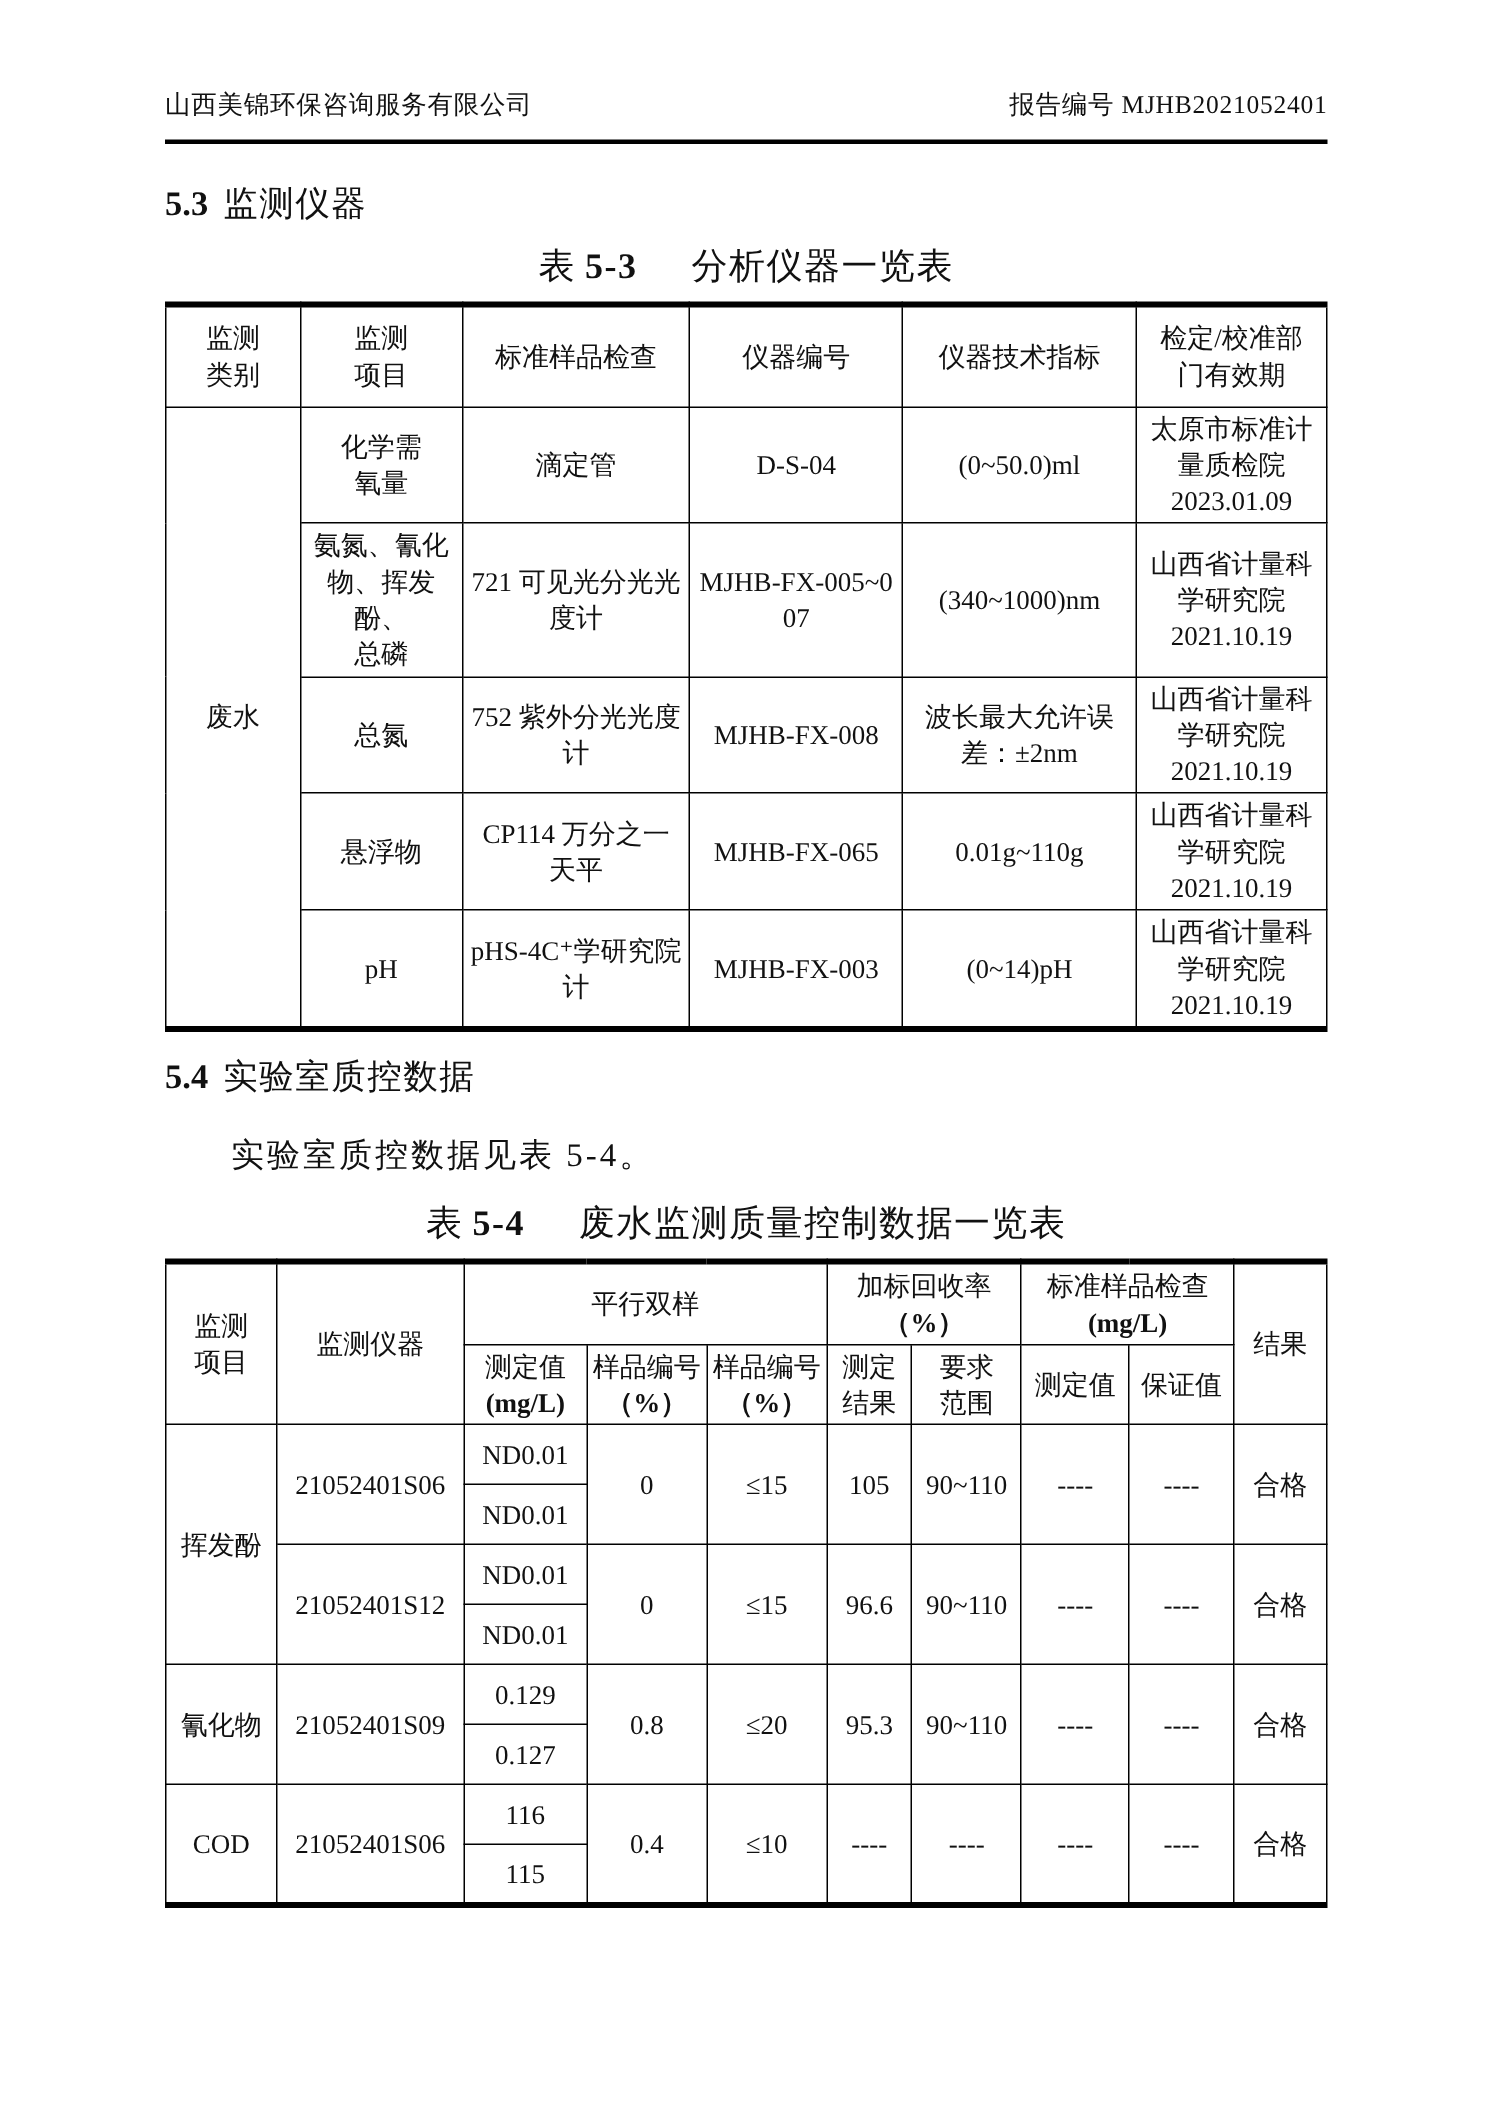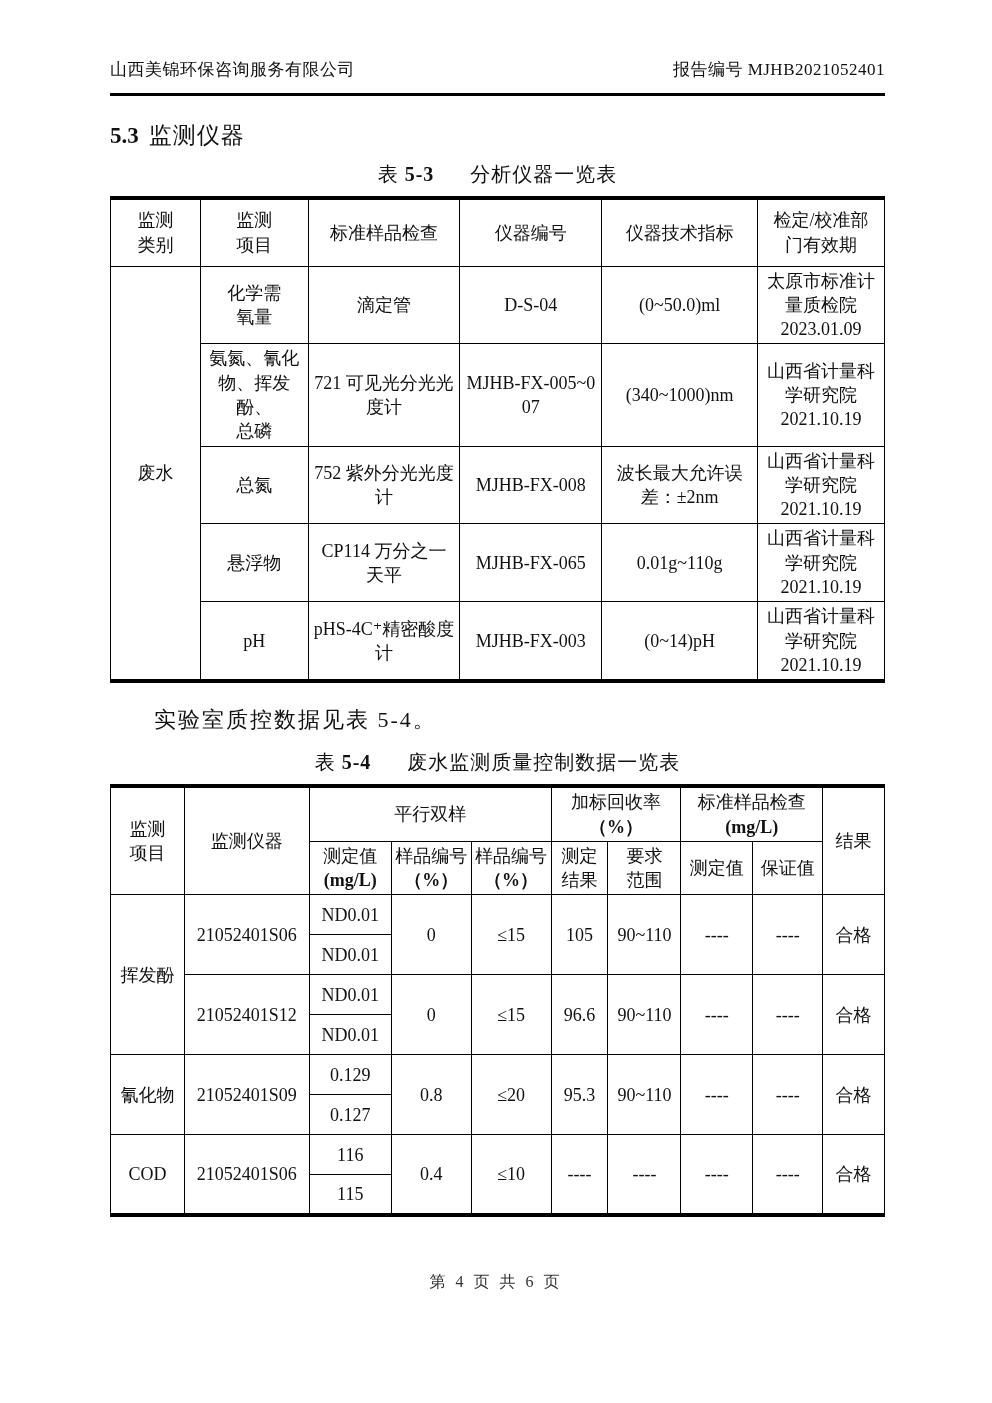--- a/index.html
+++ b/index.html
@@ -13,21 +13,21 @@
   
   .doc-header { display:flex; justify-content:space-between; align-items:flex-start;
     padding-bottom:12px; border-bottom:3px solid #000; font-size:17px; letter-spacing:0.5px; }
   
   .section-heading { margin-top:24px; font-size:23px; letter-spacing:1px; }
   .section-heading .num { font-weight:bold; margin-right:10px; letter-spacing:0; }
   .para { margin-top:12px; font-size:22px; line-height:46px; letter-spacing:2px;
     text-align:justify; text-indent:2em; }
   .para2 { margin-top:14px; }
   
-  .caption { text-align:center; font-size:20px; margin-top:10px; margin-bottom:8px; letter-spacing:1px; }
+  .caption { text-align:center; font-size:24px; margin-top:10px; margin-bottom:8px; letter-spacing:1px; }
   .caption .cap-num { font-weight:bold; margin-left:6px; }
   .caption .cap-text { margin-left:36px; }
   
   table { border-collapse:collapse; table-layout:fixed; }
   .t53, .t54 { border-top:4px solid #000; border-bottom:4px solid #000; }
   .t53 th, .t53 td, .t54 th, .t54 td {
     border:1px solid #000; text-align:center; vertical-align:middle;
     font-weight:normal; font-size:18px; line-height:1.35; padding:2px 3px;
     white-space:pre-line; overflow:hidden;
   }
@@ -123,31 +123,34 @@
         <td>CP114 万分之一
 天平</td>
         <td>MJHB-FX-065</td>
         <td>0.01g~110g</td>
         <td>山西省计量科
 学研究院
 2021.10.19</td>
       </tr>
       <tr class="h66">
         <td>pH</td>
-        <td>pHS-4C⁺精密酸度
+        <td>pHS-4C⁺学研究院
 计</td>
         <td>MJHB-FX-003</td>
         <td>(0~14)pH</td>
         <td>山西省计量科
 学研究院
 2021.10.19</td>
       </tr>
     </tbody>
   </table>
 
+  <div class="section-heading" style="margin-top:14px;">
+    <span class="num">5.4</span><span>实验室质控数据</span>
+  </div>
 
   <p class="para para2">实验室质控数据见表 5-4。</p>
 
   <div class="caption" style="margin-top:6px;">
     <span>表</span><span class="cap-num">5-4</span><span class="cap-text">废水监测质量控制数据一览表</span>
   </div>
 
   <table class="t54">
     <colgroup>
       <col style="width:74px">
@@ -243,15 +246,14 @@
         <td rowspan="2">----</td>
         <td rowspan="2">----</td>
         <td rowspan="2">合格</td>
       </tr>
       <tr class="sub">
         <td>115</td>
       </tr>
     </tbody>
   </table>
 
-  <div class="doc-footer">第 4 页 共 6 页</div>
 
 </div>
 
 </body></html>

